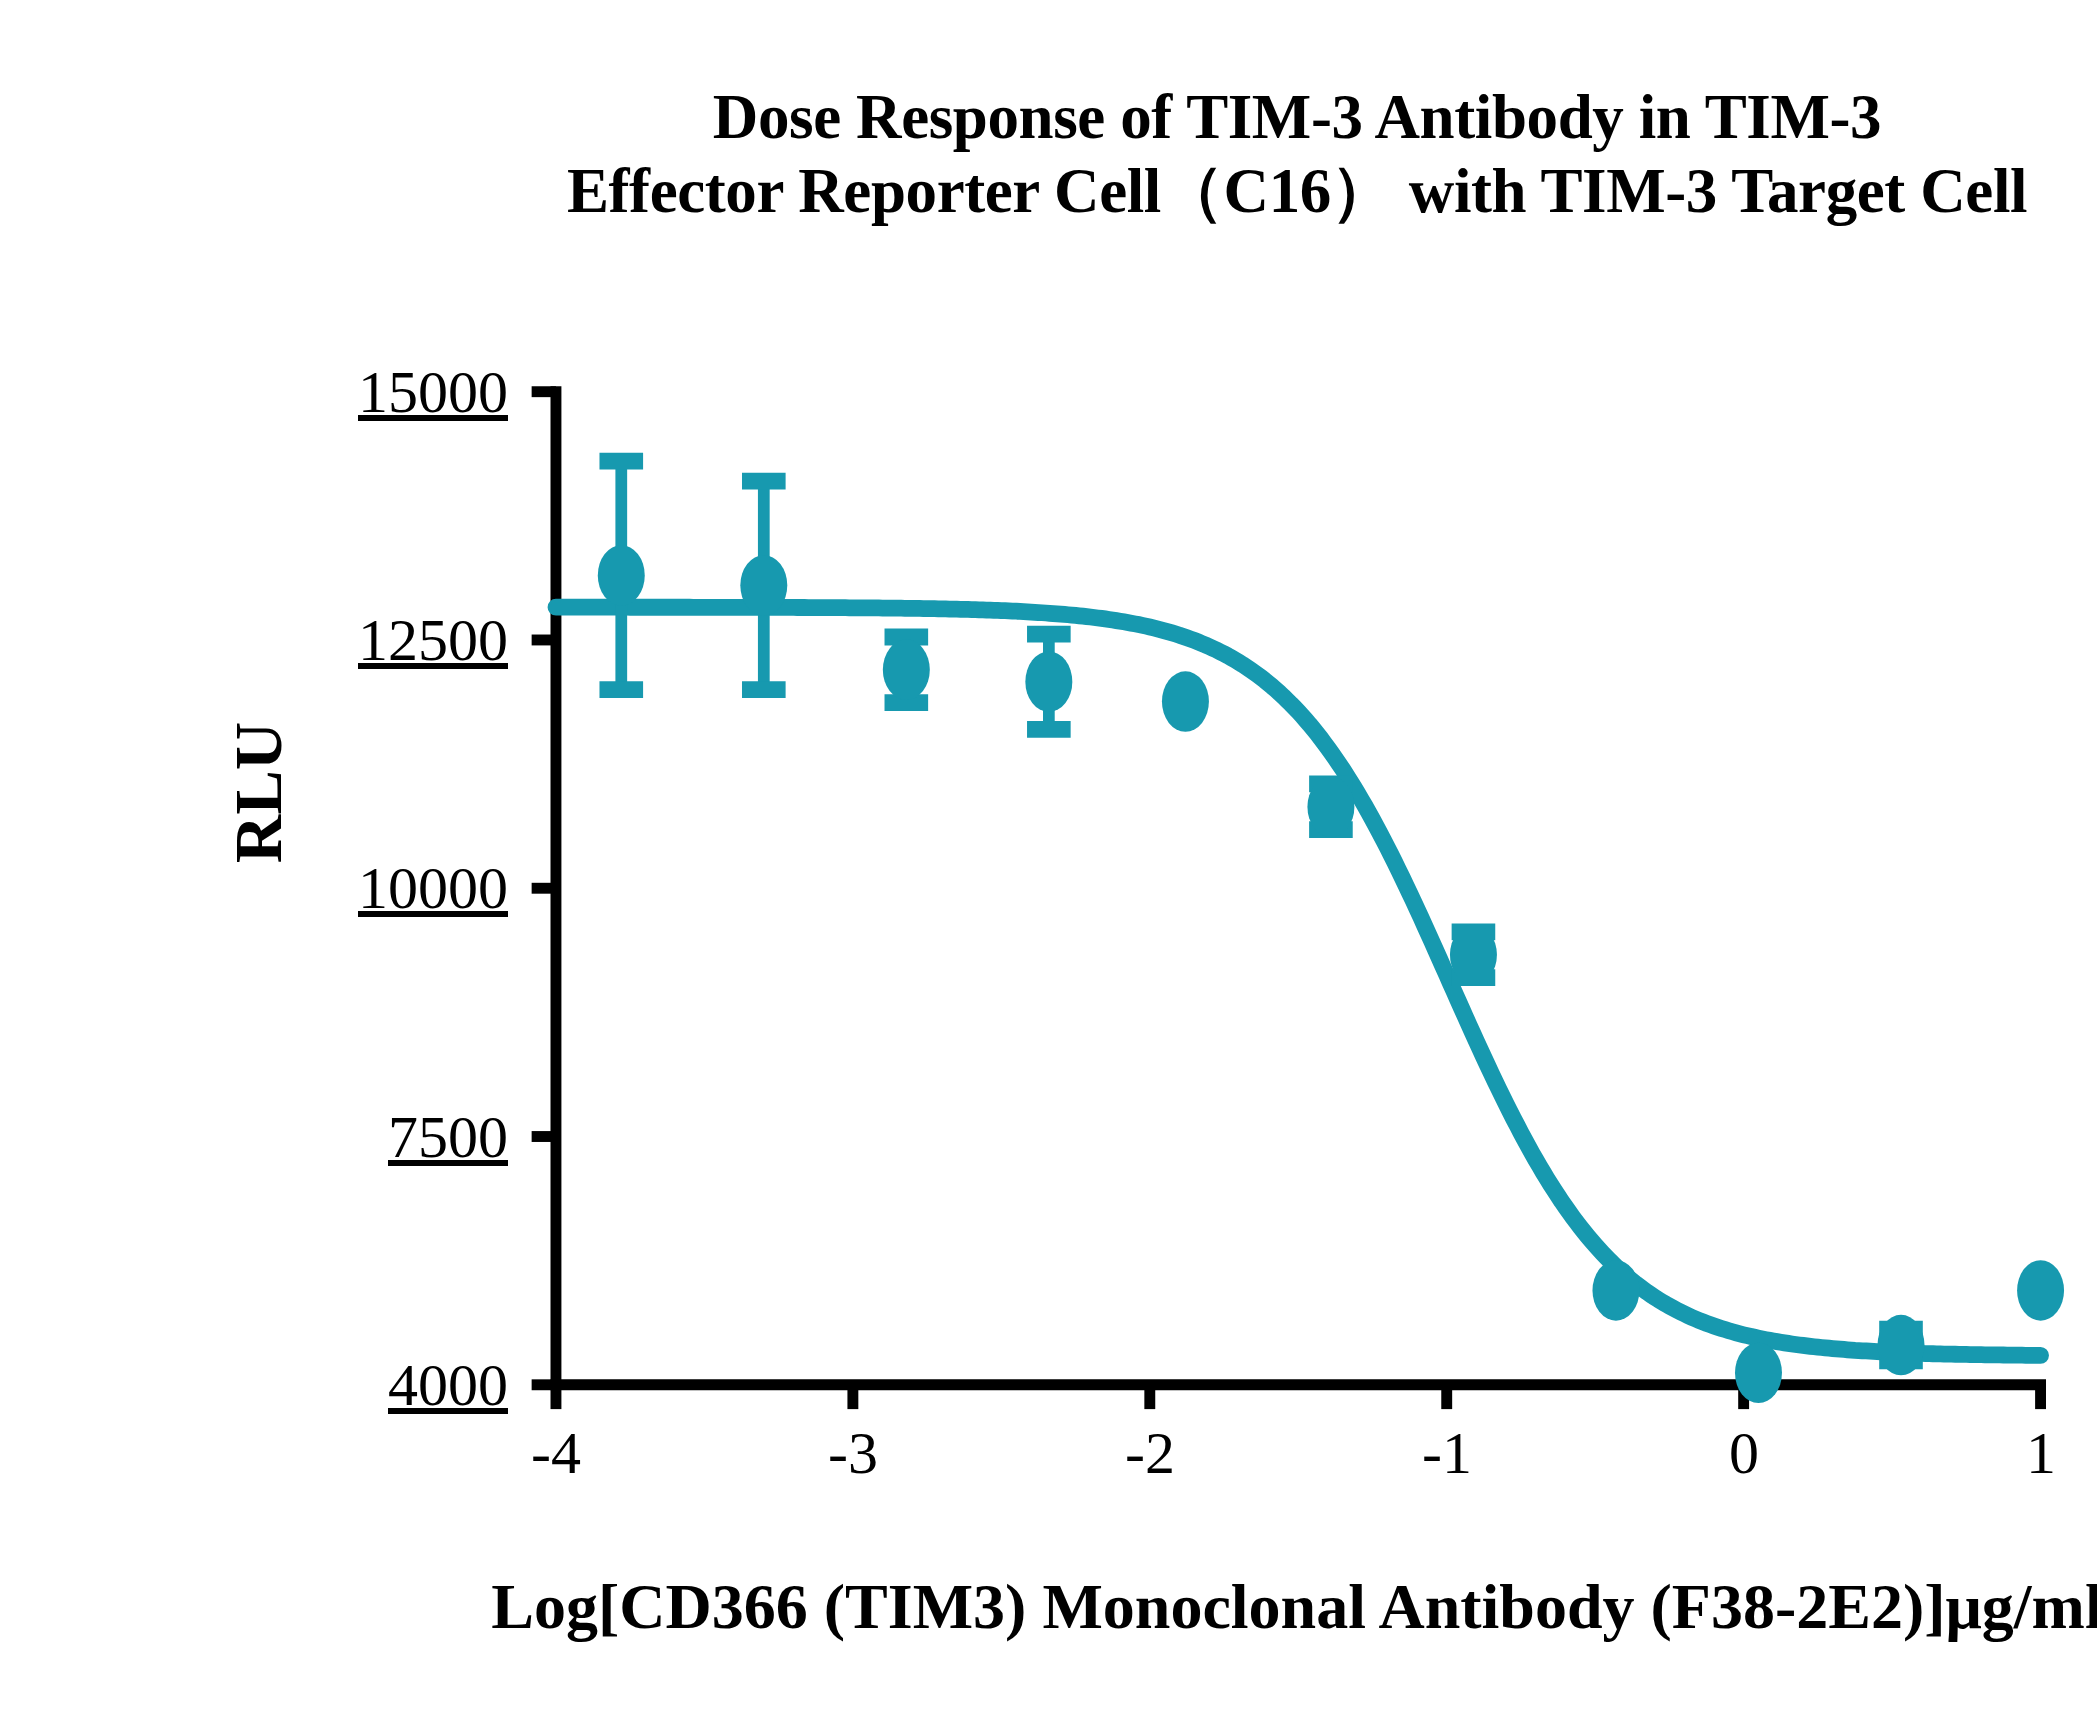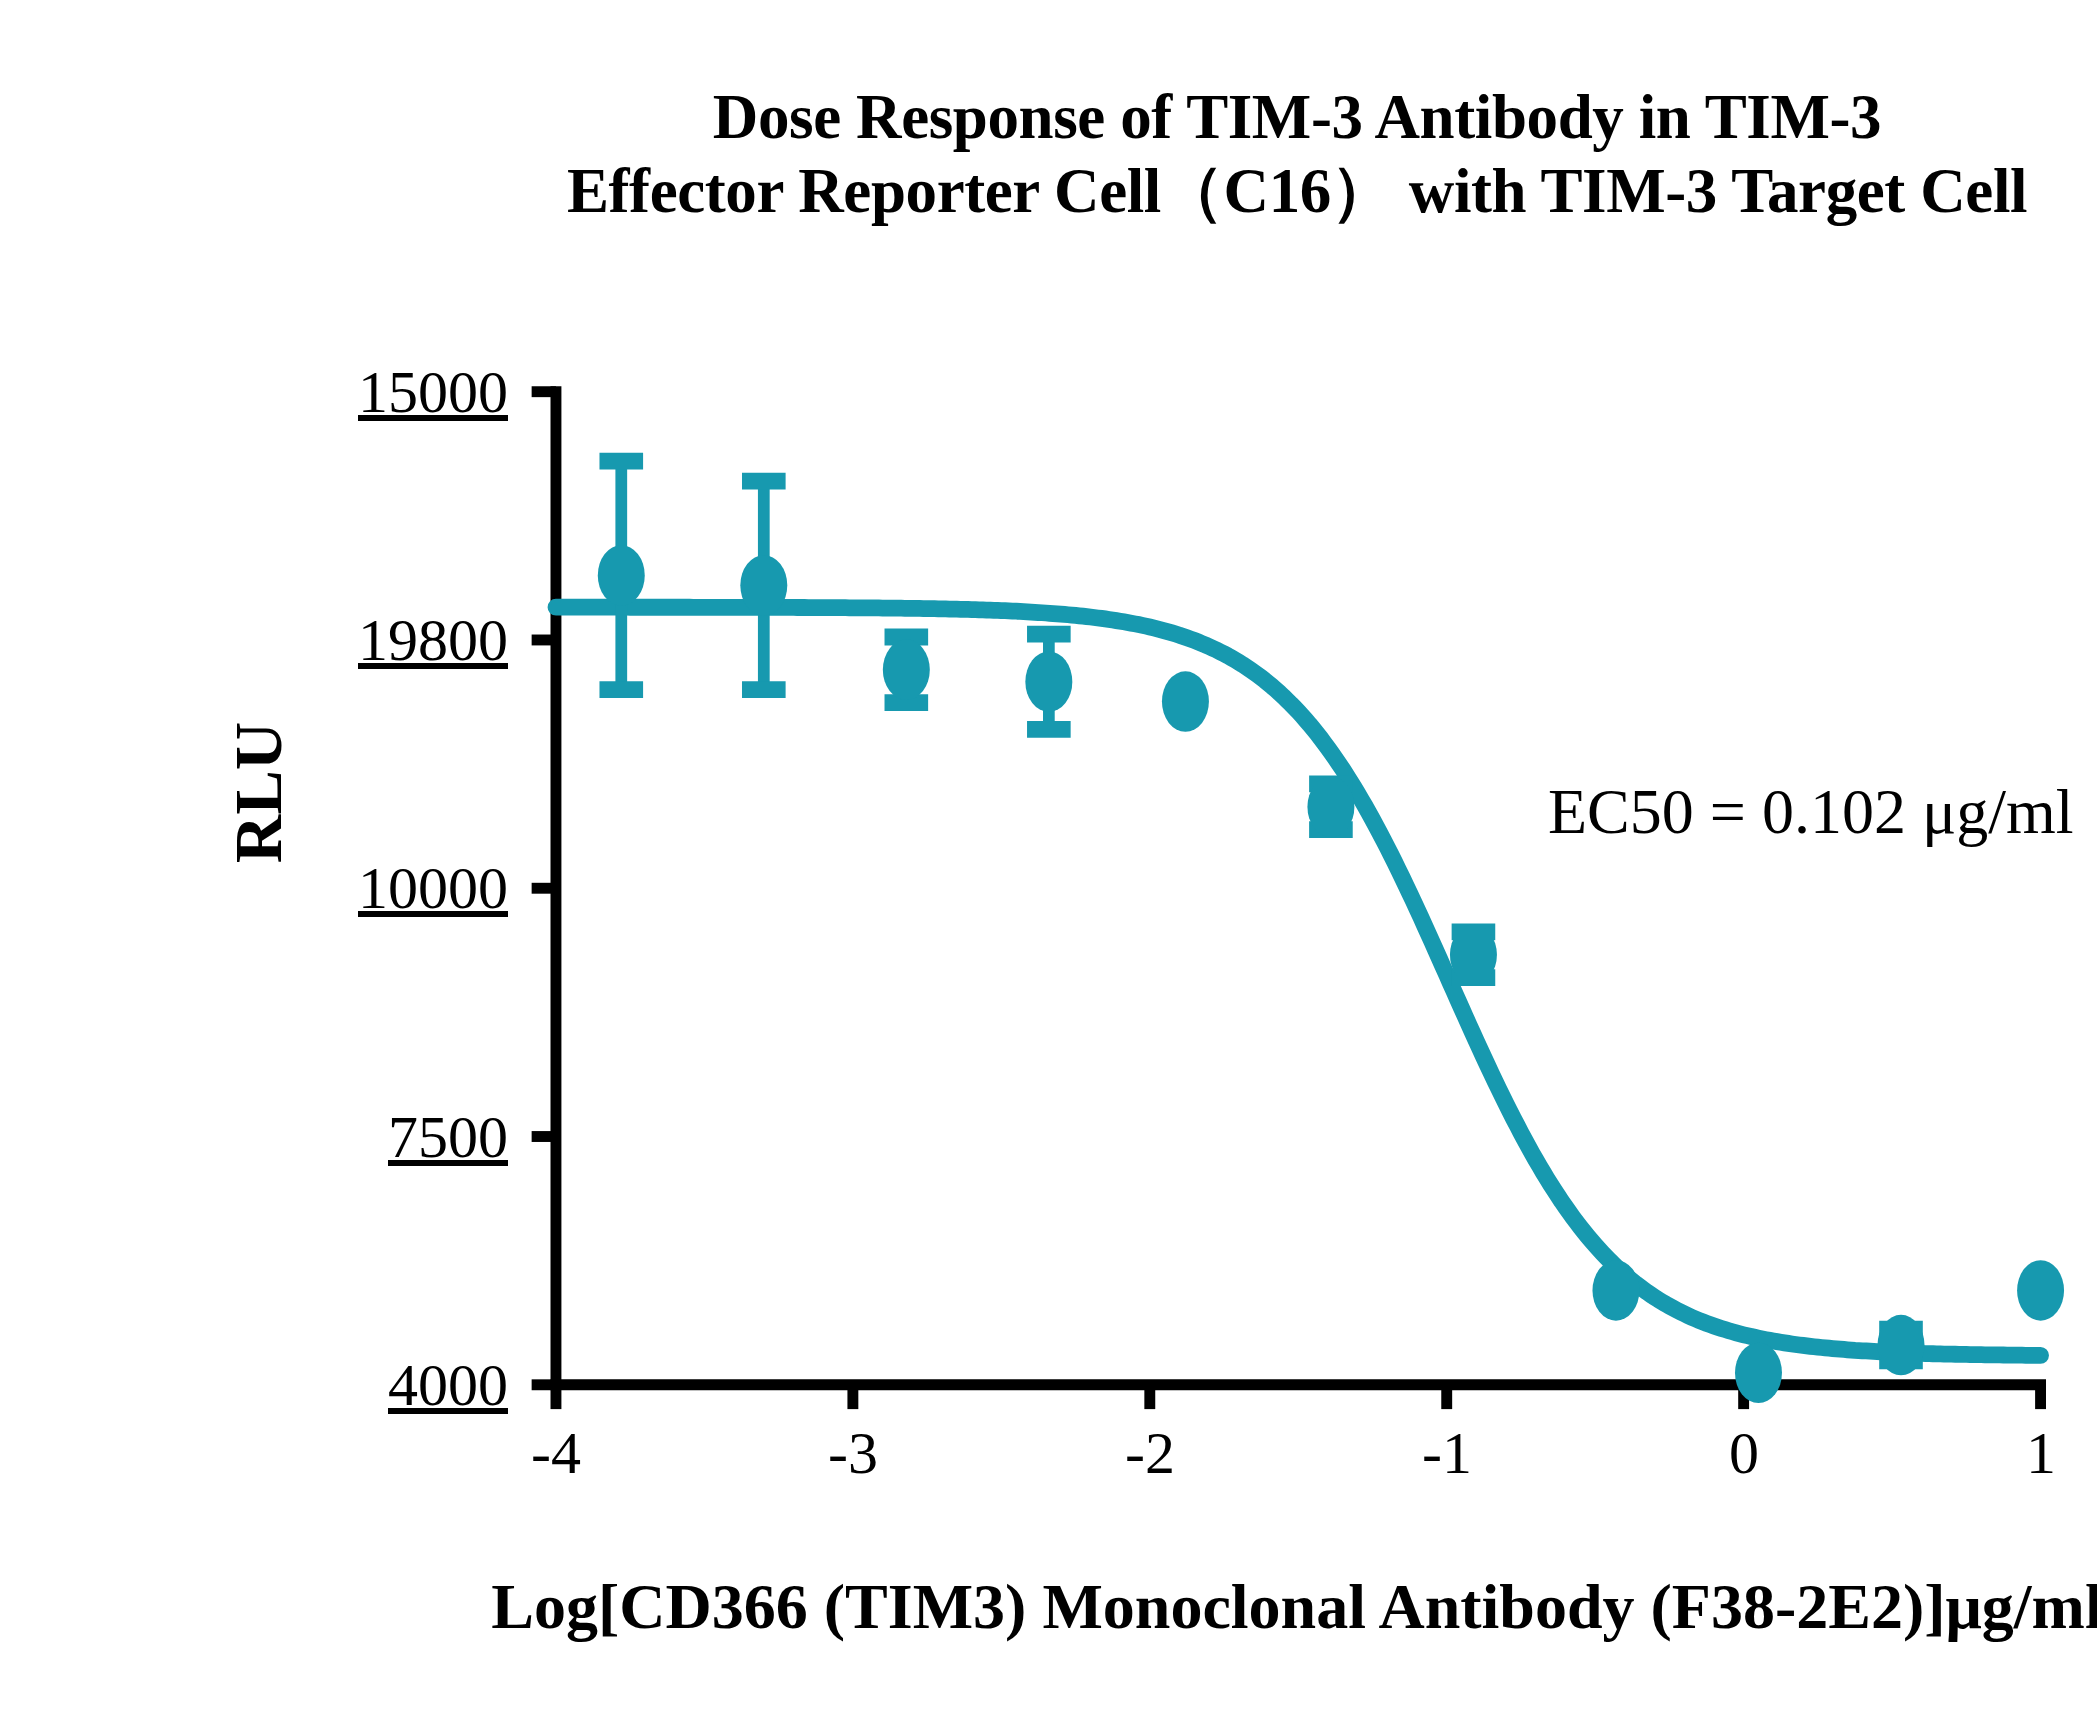--- a/index.html
+++ b/index.html
@@ -111,33 +111,32 @@
 
   <div class="chart-title">
     <span class="line">Dose Response of TIM-3 Antibody in TIM-3</span>
     <span class="line">Effector Reporter Cell（C16） with TIM-3 Target Cell</span>
   </div>
 
   <div class="ylabel">RLU</div>
 
   <div class="xlabel">Log[CD366 (TIM3) Monoclonal Antibody (F38-2E2)]μg/ml</div>
 
-  <div class="ec50-annotation">EC50 = 0.102 μg/ml</div>
 
   <div class="ytick-wrap" style="top:1385px">
       <span class="ytick-label">4000</span>
     </div>
   <div class="ytick-wrap" style="top:1137px">
       <span class="ytick-label">7500</span>
     </div>
   <div class="ytick-wrap" style="top:888px">
       <span class="ytick-label">10000</span>
     </div>
   <div class="ytick-wrap" style="top:640px">
-      <span class="ytick-label">19800</span>
+      <span class="ytick-label">12500</span>
     </div>
   <div class="ytick-wrap" style="top:392px">
       <span class="ytick-label">15000</span>
     </div>
 
   <div class="xtick-label" style="left:556px">-4</div>
   <div class="xtick-label" style="left:853px">-3</div>
   <div class="xtick-label" style="left:1150px">-2</div>
   <div class="xtick-label" style="left:1447px">-1</div>
   <div class="xtick-label" style="left:1744px">0</div>

